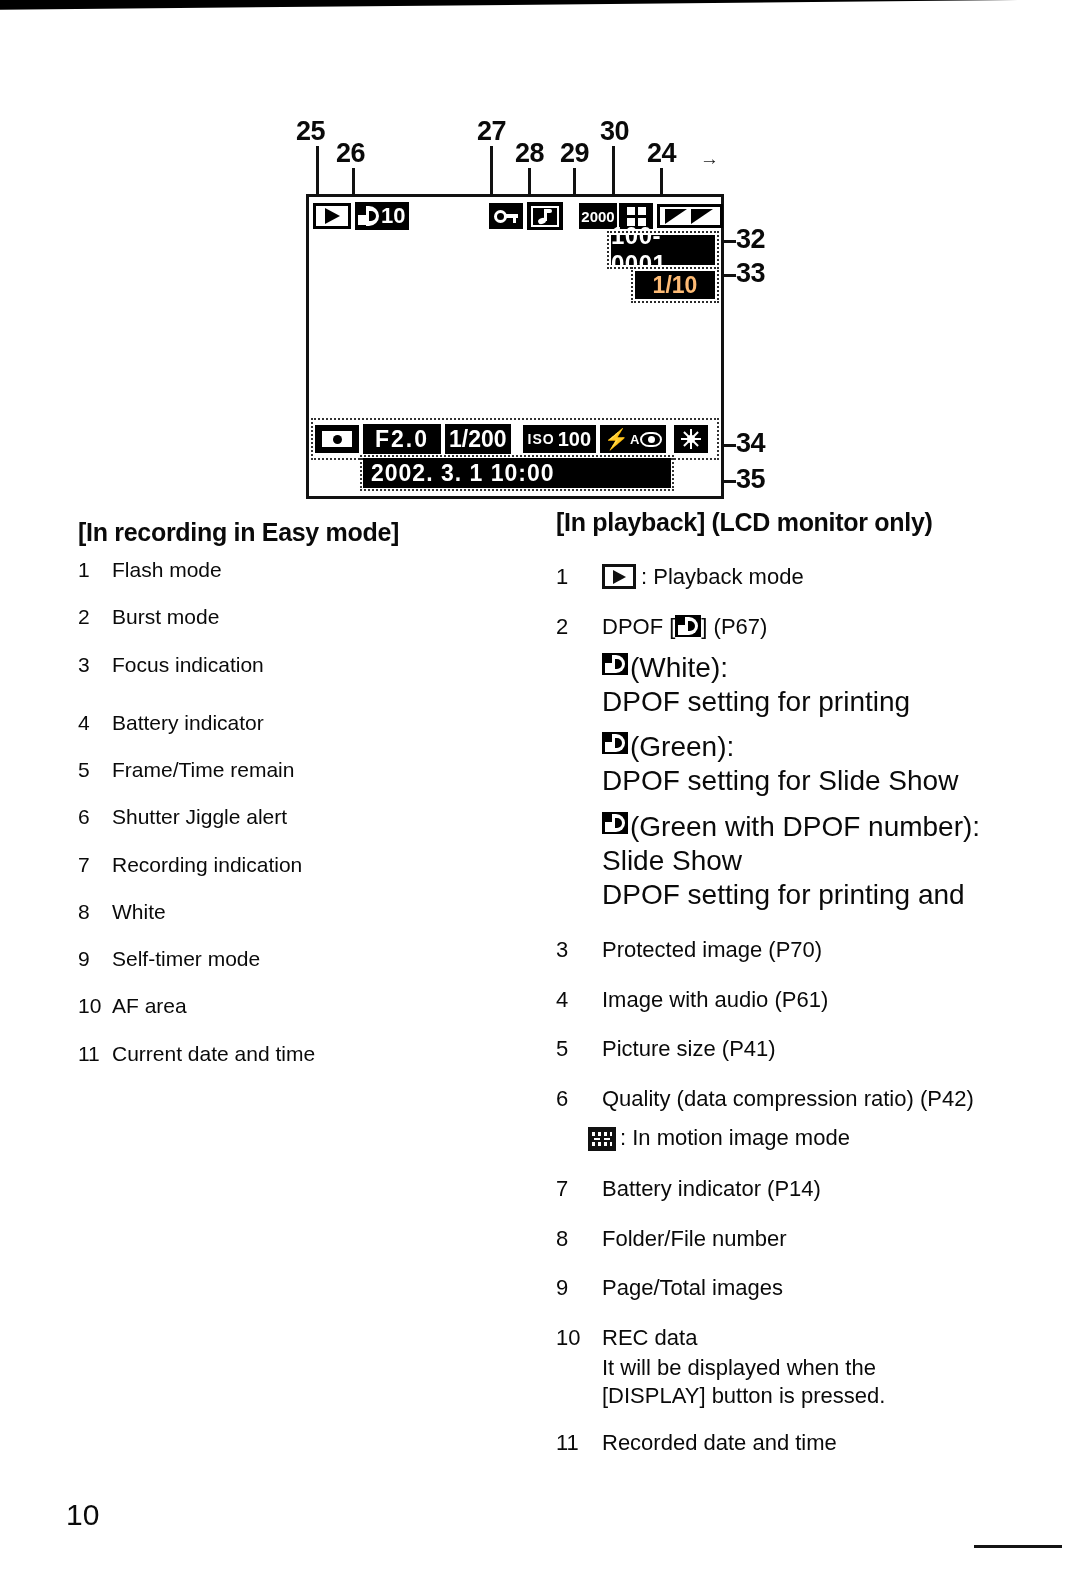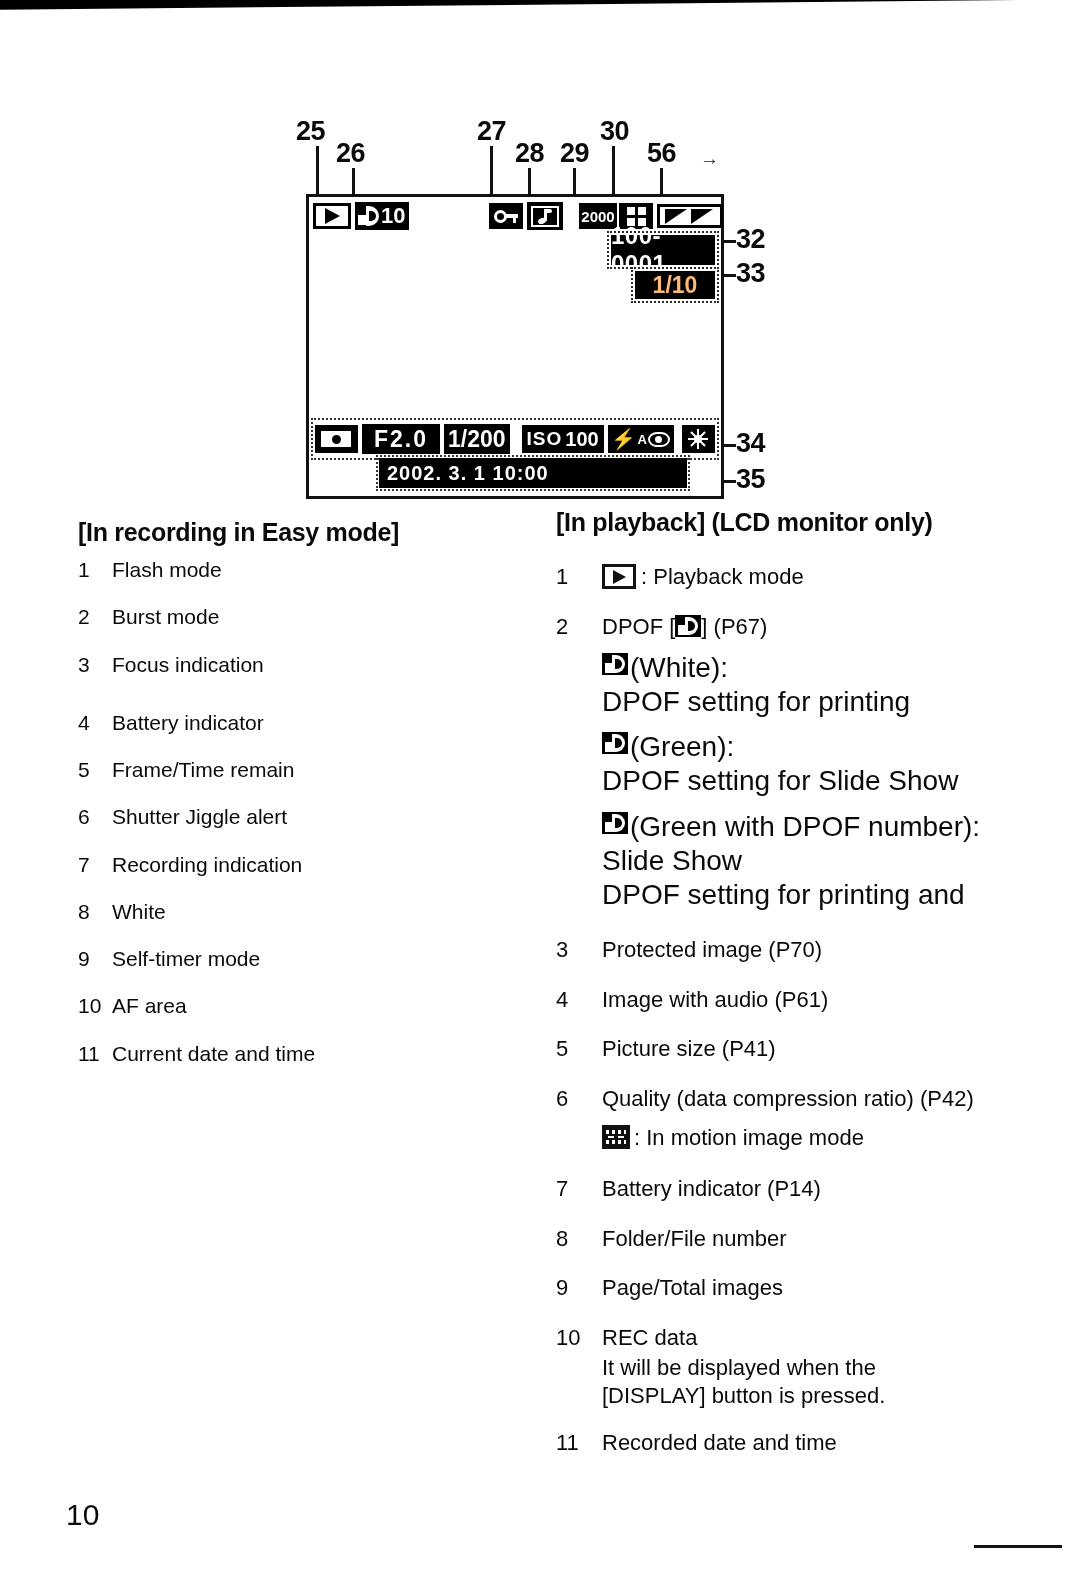--- a/index.html
+++ b/index.html
@@ -136,21 +136,21 @@
                    display:flex; align-items:center; justify-content:center; }
   #cam-chip .body .lens{ width:9px; height:9px; background:#000; border-radius:50%; }
 
   #aperture-chip{ height:30px; padding:0 12px; background:#000; color:#fff;
                   font-size:23px; font-weight:700; display:flex; align-items:center;
                   letter-spacing:2px; }
   #shutter-chip{ height:30px; padding:0 4px; background:#000; color:#fff;
                  font-size:23px; font-weight:700; display:flex; align-items:center; }
   #iso-chip{ height:28px; padding:0 5px; background:#000; color:#fff;
              display:flex; align-items:center; gap:3px; margin-left:8px; }
-  #iso-chip .iso-lbl{ font-size:19px; font-weight:700; letter-spacing:1px; }
+  #iso-chip .iso-lbl{ font-size:14px; font-weight:700; letter-spacing:1px; }
   #iso-chip .iso-val{ font-size:20px; font-weight:700; }
 
   #flash-chip{ height:28px; padding:0 4px; background:#000; color:#fff;
                display:flex; align-items:center; gap:1px; }
   .bolt{ font-size:20px; font-weight:700; line-height:1; }
   .bolt-a{ font-size:13px; font-weight:700; }
   .eye{ position:relative; width:22px; height:15px; border:2px solid #fff;
         border-radius:50% 50% 50% 50%/60% 60% 60% 60%; box-sizing:border-box;
         display:flex; align-items:center; justify-content:center; }
   .eye i{ width:7px; height:7px; border-radius:50%; background:#fff; display:block; }
@@ -158,23 +158,23 @@
   #wb-chip{ height:28px; width:34px; background:#000; color:#fff;
             display:flex; align-items:center; justify-content:center; margin-left:4px; }
   .sun{ position:relative; width:20px; height:20px; }
   .sun .core{ position:absolute; left:6px; top:6px; width:8px; height:8px;
               background:#fff; border-radius:50%; }
   .sun .ray{ position:absolute; left:9px; top:0; width:2px; height:20px; background:#fff;
              transform-origin:center; }
 
   #datetime-chip{
     position:absolute; left:54px; bottom:8px; width:300px; height:30px;
-    background:#000; color:#fff; font-size:20px; font-weight:700;
+    background:#000; color:#fff; font-size:23px; font-weight:700;
     display:flex; align-items:center; padding-left:8px; letter-spacing:1px;
-    outline:2px dotted #333; outline-offset:1px;margin-left:16px;
+    outline:2px dotted #333; outline-offset:1px;
   }
 
   
   .col-heading{
     font-size:25px; font-weight:700; letter-spacing:-0.3px;
     font-family:"Liberation Sans", sans-serif;
   }
   #left-col{ position:absolute; left:78px; top:518px; width:420px; }
   #right-col{ position:absolute; left:556px; top:508px; width:470px; }
 
@@ -183,21 +183,21 @@
   .li .num{ width:34px; flex:0 0 34px; text-align:left; }
   .li .txt{ flex:1; }
   #left-col .li{ margin-top:21px; }
   #left-col .li.wide-num .num{ width:34px; }
 
   #right-col .li{ margin-top:22px; font-size:22px; }
   .sub-block{ margin-top:8px; margin-left:46px; font-size:28px; line-height:1.22; }
   .sub-row{ display:flex; align-items:flex-start; margin-top:11px; }
   .sub-row .g{ flex:0 0 auto; margin-right:2px; margin-top:2px; }
   .sub-note{ margin-left:46px; font-size:22px; line-height:1.25; margin-top:3px; }
-  .indent-icon-row{ display:flex; align-items:flex-start; margin-left:46px; margin-top:13px; font-size:22px; }
+  .indent-icon-row{ display:flex; align-items:flex-end; margin-left:32px; margin-top:13px; font-size:22px; }
 
   
   .dpof-inline{
     position:relative; display:inline-block; width:26px; height:22px;
     background:#000; vertical-align:-4px;
   }
   .dpof-inline .sq{ position:absolute; left:3px; bottom:2px; width:10px; height:10px; background:#fff; }
   .dpof-inline .dshape{ position:absolute; right:3px; top:2px; width:13px; height:18px;
                         background:#fff; border-radius:0 9px 9px 0; }
   .dpof-inline .dhole{ position:absolute; right:6px; top:6px; width:7px; height:10px;
@@ -244,21 +244,21 @@
 
   <div class="callout-num" style="left:223px; top:22px;">28</div>
   <div class="leader-v" style="left:236px; top:50px; height:28px;"></div>
 
   <div class="callout-num" style="left:268px; top:22px;">29</div>
   <div class="leader-v" style="left:281px; top:50px; height:28px;"></div>
 
   <div class="callout-num" style="left:308px; top:0px;">30</div>
   <div class="leader-v" style="left:320px; top:28px; height:50px;"></div>
 
-  <div class="callout-num" style="left:355px; top:22px;">56</div>
+  <div class="callout-num" style="left:355px; top:22px;">24</div>
   <div class="leader-v" style="left:368px; top:50px; height:28px;"></div>
   <div class="stray-arrow" style="left:408px; top:30px;">→</div>
 
   <div class="callout-num" style="left:444px; top:108px;">32</div>
   <div class="leader-h" style="left:418px; top:122px; width:26px;"></div>
 
   <div class="callout-num" style="left:444px; top:142px;">33</div>
   <div class="leader-h" style="left:418px; top:156px; width:26px;"></div>
 
   <div class="callout-num" style="left:444px; top:312px;">34</div>

